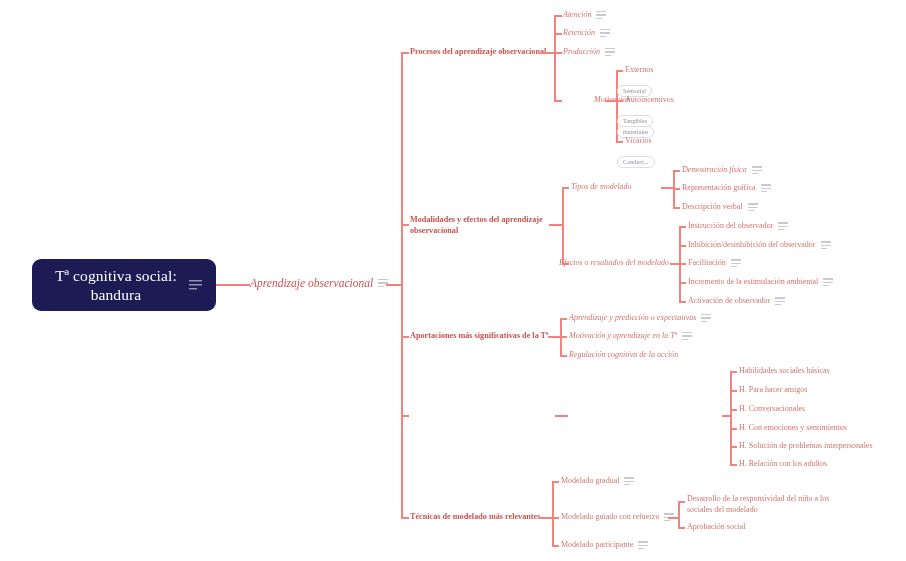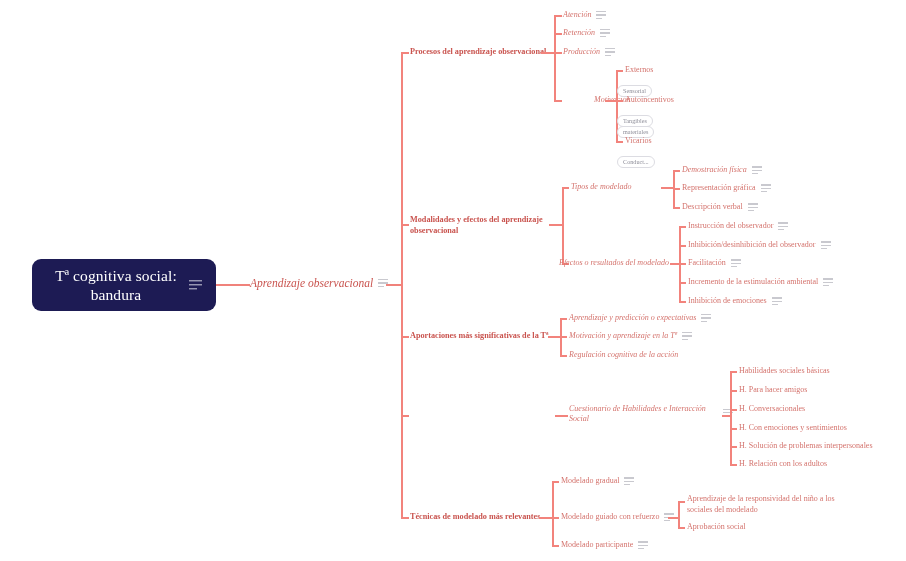--- a/index.html
+++ b/index.html
@@ -236,21 +236,21 @@
   <div class="row" style="left:688px; top:277px;">
     <span class="lvl4">Incremento de la estimulación ambiental</span>
     <span class="note sm">
         <i></i>
         <i></i>
         <i></i>
       </span>
   </div>
   <div class="ln h" style="left:679px; top:301px; width:7px;"></div>
   <div class="row" style="left:688px; top:296px;">
-    <span class="lvl4">Inhibición de emociones</span>
+    <span class="lvl4">Activación de observador</span>
     <span class="note sm">
         <i></i>
         <i></i>
         <i></i>
       </span>
   </div>
 
   <div class="ln h" style="left:401px; top:336px; width:8px;"></div>
   <div class="lbl lvl2" style="left:410px; top:331px;">Aportaciones más significativas de la Tª</div>
   <div class="ln h" style="left:548px; top:336px; width:13px;"></div>
@@ -275,31 +275,20 @@
       </span>
   </div>
   <div class="ln h" style="left:560px; top:355px; width:7px;"></div>
   <div class="row" style="left:569px; top:350px;">
     <span class="lvl3">Regulación cognitiva de la acción</span>
   </div>
 
   <div class="ln h" style="left:401px; top:415px; width:8px;"></div>
   <div class="ln h" style="left:555px; top:415px; width:13px;"></div>
 
-  <div class="rowt" style="left:569px; top:404px;">
-    <span class="lvl3" style="width:148px;">
-      <span>Cuestionario de Habilidades e Interacción</span>
-      <span>Social</span>
-    </span>
-    <span class="note sm" style="margin-top:5px;">
-        <i></i>
-        <i></i>
-        <i></i>
-      </span>
-  </div>
   <div class="ln h" style="left:722px; top:415px; width:9px;"></div>
 
   <div class="ln v" style="left:730px; top:371px; height:93px;"></div>
   <div class="ln h" style="left:730px; top:371px; width:7px;"></div>
   <div class="lbl lvl4" style="left:739px; top:366px;">Habilidades sociales básicas</div>
   <div class="ln h" style="left:730px; top:390px; width:7px;"></div>
   <div class="lbl lvl4" style="left:739px; top:385px;">H. Para hacer amigos</div>
   <div class="ln h" style="left:730px; top:409px; width:7px;"></div>
   <div class="lbl lvl4" style="left:739px; top:404px;">H. Conversacionales</div>
   <div class="ln h" style="left:730px; top:428px; width:7px;"></div>
@@ -331,21 +320,21 @@
         <i></i>
         <i></i>
         <i></i>
       </span>
   </div>
   <div class="ln h" style="left:668px; top:517px; width:11px;"></div>
 
   <div class="ln v" style="left:678px; top:501px; height:26px;"></div>
   <div class="ln h" style="left:678px; top:501px; width:7px;"></div>
   <div class="lbl lvl4" style="left:687px; top:494px; width:160px;">
-    <span>Aprendizaje de la responsividad del niño a los</span>
+    <span>Desarrollo de la responsividad del niño a los</span>
     <span>sociales del modelado</span>
   </div>
   <div class="ln h" style="left:678px; top:527px; width:7px;"></div>
   <div class="lbl lvl4" style="left:687px; top:522px;">Aprobación social</div>
 
   <div class="ln h" style="left:552px; top:545px; width:7px;"></div>
   <div class="row" style="left:561px; top:540px;">
     <span class="lvl4">Modelado participante</span>
     <span class="note sm">
         <i></i>

